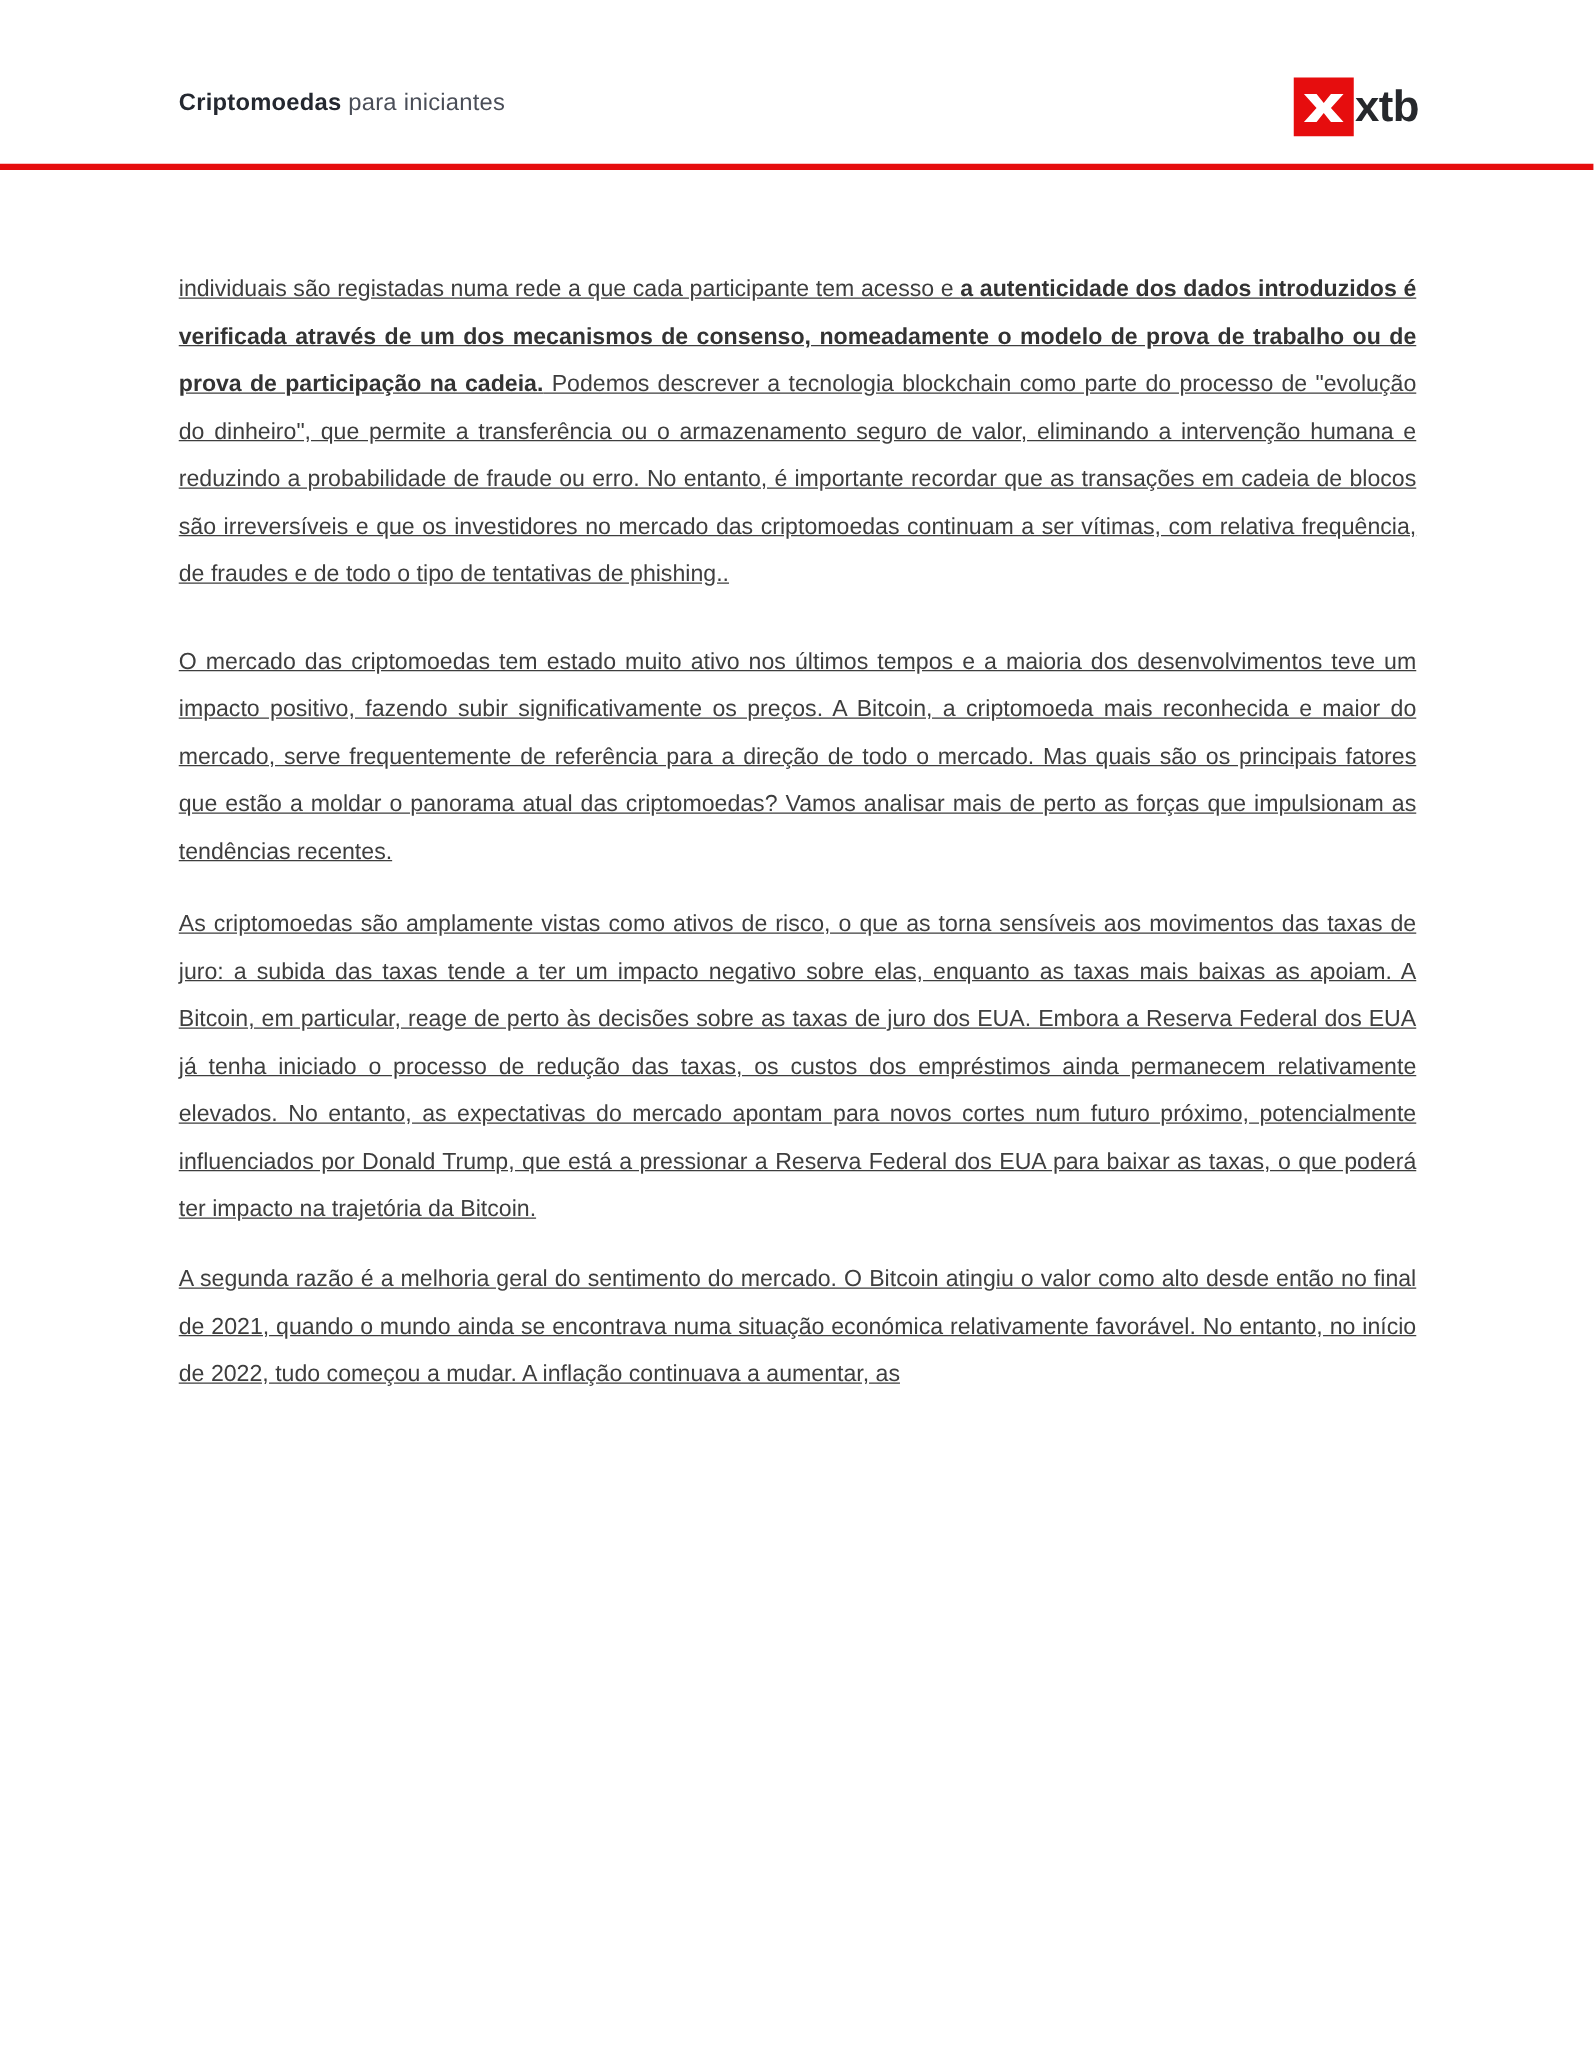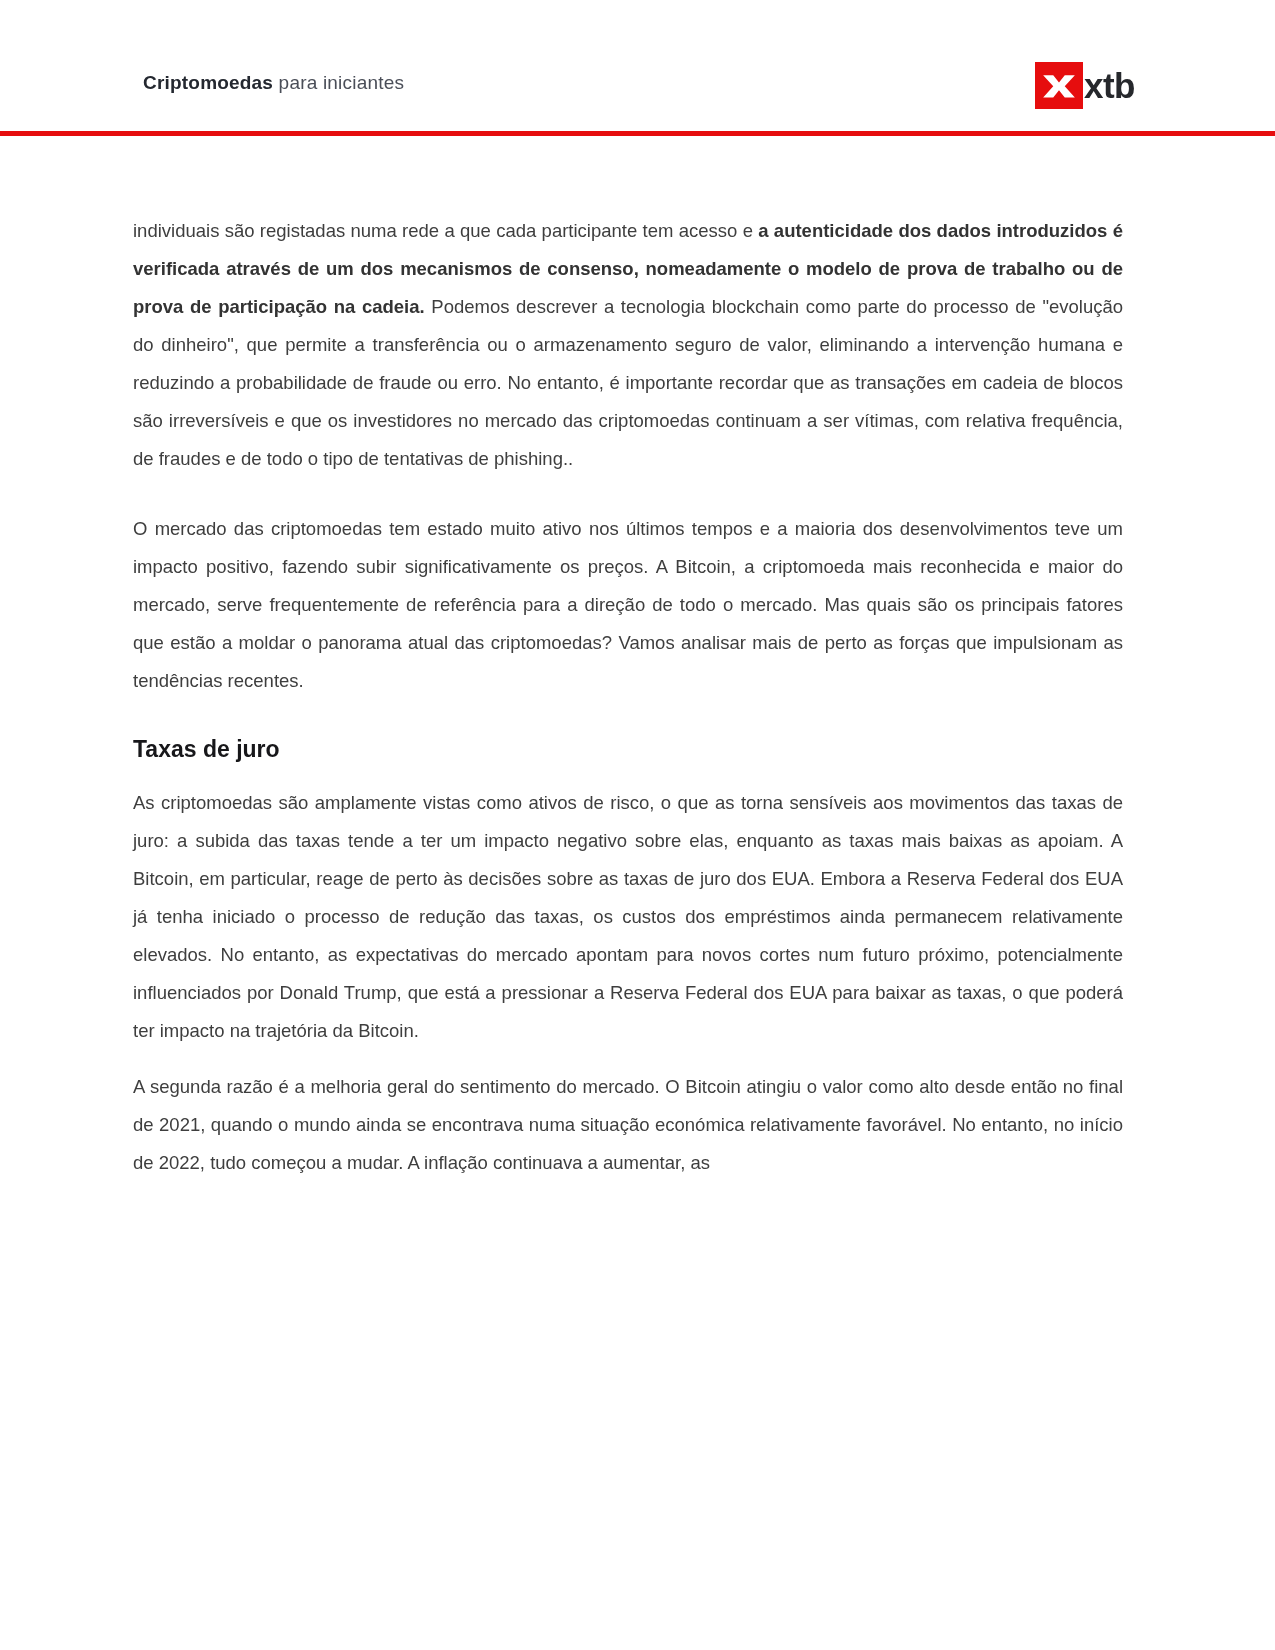--- a/index.html
+++ b/index.html
@@ -25,22 +25,22 @@
   .brand-word {
     font-size:35px; font-weight:700; color:#26282c; letter-spacing:-0.5px;
     line-height:1;
   }
   .top-rule {
     position:absolute; left:0; top:131px; width:1275px; height:5px;
     background:#e60d0e;
   }
   
   .content {
-    position:absolute; left:133px; width:990px; top:212px;
-    text-align:justify; color:#3e3e3e;
+    position:absolute; left:143px; width:990px; top:212px;
+    text-align:justify; color:#3e3e3e;text-decoration:underline;
   }
   .content p {
     margin:0; font-size:18.5px; line-height:38px; font-weight:400;
   }
   .content p b { color:#333333; }
   h1.main-heading {
     margin:86px 0 0 0; text-align:left;
     font-size:43px; line-height:61px; font-weight:700; color:#17171a;
     letter-spacing:-0.3px;
   }
@@ -79,21 +79,20 @@
 
   <div class="top-rule"></div>
 
   <div class="content">
 
     <p><span>individuais são registadas numa rede a que cada participante tem acesso e </span><b>a autenticidade dos dados introduzidos é verificada através de um dos mecanismos de consenso, nomeadamente o modelo de prova de trabalho ou de prova de participação na cadeia.</b><span> Podemos descrever a tecnologia blockchain como parte do processo de "evolução do dinheiro", que permite a transferência ou o armazenamento seguro de valor, eliminando a intervenção humana e reduzindo a probabilidade de fraude ou erro. No entanto, é importante recordar que as transações em cadeia de blocos são irreversíveis e que os investidores no mercado das criptomoedas continuam a ser vítimas, com relativa frequência, de fraudes e de todo o tipo de tentativas de phishing..</span></p>
 
 
     <p class="overview">O mercado das criptomoedas tem estado muito ativo nos últimos tempos e a maioria dos desenvolvimentos teve um impacto positivo, fazendo subir significativamente os preços. A Bitcoin, a criptomoeda mais reconhecida e maior do mercado, serve frequentemente de referência para a direção de todo o mercado. Mas quais são os principais fatores que estão a moldar o panorama atual das criptomoedas? Vamos analisar mais de perto as forças que impulsionam as tendências recentes.</p>
 
-    <h3 class="section-heading">Taxas de juro</h3>
     <p class="section-body">As criptomoedas são amplamente vistas como ativos de risco, o que as torna sensíveis aos movimentos das taxas de juro: a subida das taxas tende a ter um impacto negativo sobre elas, enquanto as taxas mais baixas as apoiam. A Bitcoin, em particular, reage de perto às decisões sobre as taxas de juro dos EUA. Embora a Reserva Federal dos EUA já tenha iniciado o processo de redução das taxas, os custos dos empréstimos ainda permanecem relativamente elevados. No entanto, as expectativas do mercado apontam para novos cortes num futuro próximo, potencialmente influenciados por Donald Trump, que está a pressionar a Reserva Federal dos EUA para baixar as taxas, o que poderá ter impacto na trajetória da Bitcoin.</p>
 
     <p class="section-body second">A segunda razão é a melhoria geral do sentimento do mercado. O Bitcoin atingiu o valor como alto desde então no final de 2021, quando o mundo ainda se encontrava numa situação económica relativamente favorável. No entanto, no início de 2022, tudo começou a mudar. A inflação continuava a aumentar, as</p>
 
   </div>
 
   <div class="footer">
     <span>xtb.com</span>
     <span>7</span>
   </div>

